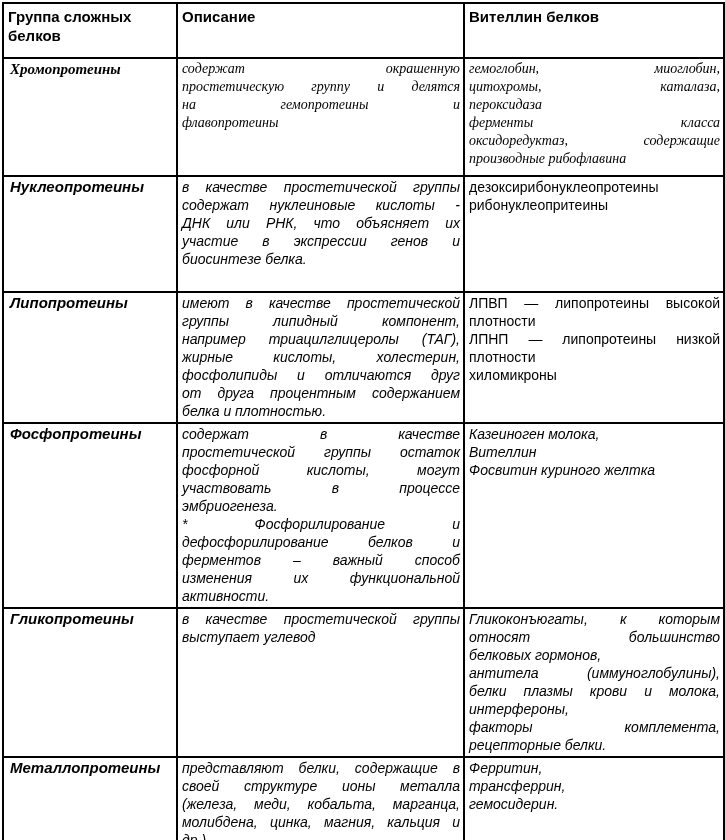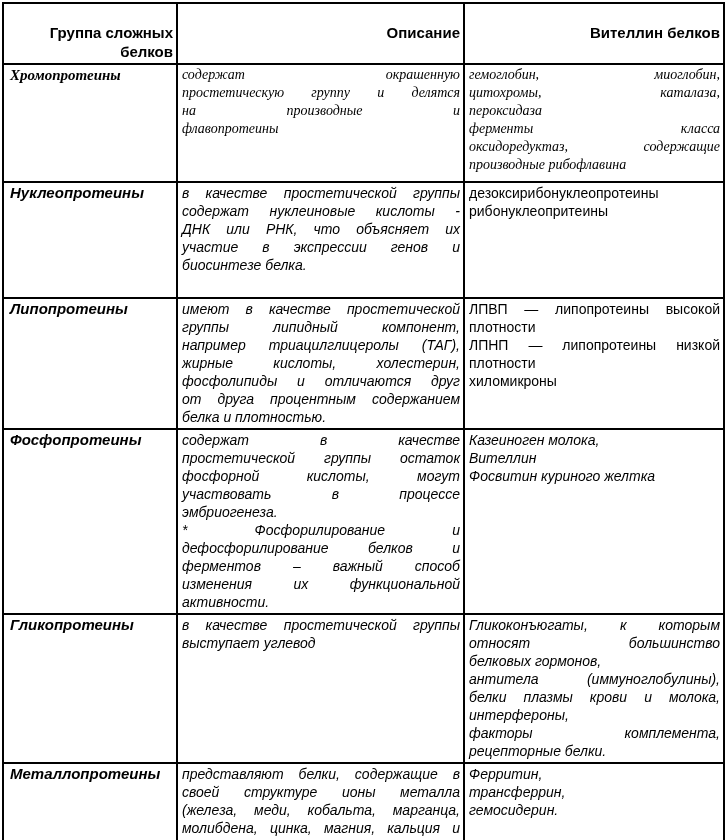--- a/index.html
+++ b/index.html
@@ -1,21 +1,21 @@
 <!DOCTYPE html>
 <html lang="ru"><head>
 <meta charset="utf-8">
 <style>
   html,body{margin:0;padding:0;background:#ffffff;}
   body{width:725px;height:840px;font-family:"Liberation Sans",sans-serif;color:#000;}
   table{border-collapse:collapse;table-layout:fixed;margin:2px 0 0 2px;width:721px;}
   col.c1{width:174px;} col.c2{width:287px;} col.c3{width:260px;}
   th,td{border:2px solid #000;vertical-align:top;padding:1px 3px 2px 4px;overflow:hidden;}
   thead tr{height:55px;}
-  th{font-size:15px;font-weight:bold;text-align:right;padding-top:19px;line-height:19px;}
+  th{font-size:15px;font-weight:bold;text-align:left;padding-top:3px;line-height:19px;}
   tbody tr:nth-child(1){height:118px;font-family:Liberation Serif, serif;}
   tbody tr:nth-child(2){height:116px;}
   tbody tr:nth-child(3){height:128px;}
   tbody tr:nth-child(4){height:163px;}
   tbody tr:nth-child(5){height:146px;border-radius:20px;}
   tbody tr:nth-child(6){height:96px;}
   .ln{font-size:14px;line-height:18px;font-style:italic;text-align:left;}
   .ln.j{text-align:justify;text-align-last:justify;}
   .group-cell{padding-left:6px;}
   .group-cell .ln{font-weight:bold;font-size:15px;}
@@ -38,21 +38,21 @@
     </tr>
   </thead>
   <tbody>
       <tr>
         <td class="group-cell">
           <div class="ln">Хромопротеины</div>
         </td>
         <td class="desc-cell">
           <div class="ln j">содержат окрашенную</div>
           <div class="ln j">простетическую группу и делятся</div>
-          <div class="ln j">на производные и</div>
+          <div class="ln j">на гемопротеины и</div>
           <div class="ln">флавопротеины</div>
         </td>
         <td class="examples-cell">
           <div class="ln j">гемоглобин, миоглобин,</div>
           <div class="ln j">цитохромы, каталаза,</div>
           <div class="ln">пероксидаза</div>
           <div class="ln j">ферменты класса</div>
           <div class="ln j">оксидоредуктаз, содержащие</div>
           <div class="ln">производные рибофлавина</div>
         </td>

